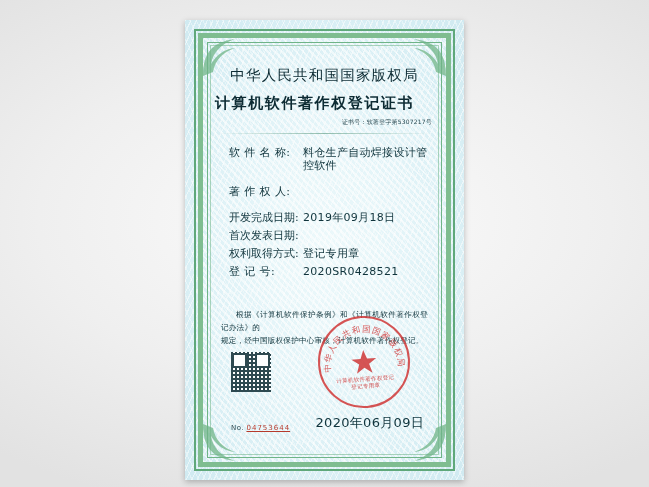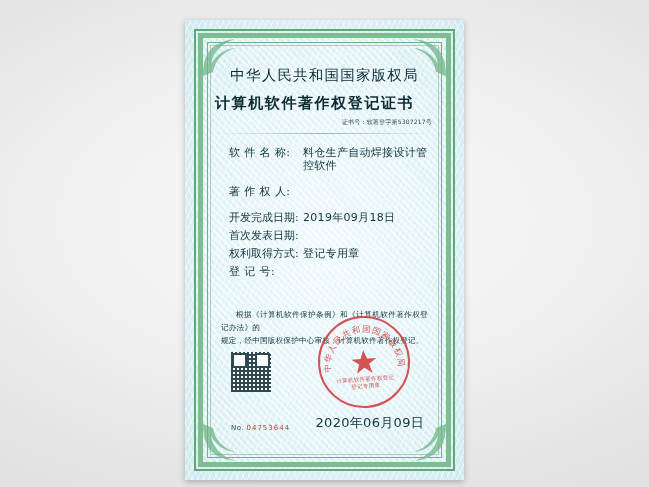--- a/index.html
+++ b/index.html
@@ -236,20 +236,21 @@
     position: absolute;
     left: 16px;
     bottom: 18px;
     font-size: 7px;
     color: #2b4a52;
     letter-spacing: 0.4px;
   }
   .footer-no .num {
     color: #b63a2c;
     letter-spacing: 1px;
+    text-decoration: underline;
   }
   .footer-date {
     position: absolute;
     right: 10px;
     bottom: 18px;
     font-size: 13px;
     color: #10343c;
     letter-spacing: 0.3px;
   }
 </style>
@@ -316,20 +317,21 @@
         </div>
 
         <div class="field">
           <div class="f-label wide">权利取得方式:</div>
           <div class="f-value">登记专用章</div>
         </div>
 
 
         <div class="field">
           <div class="f-label">登 记 号:</div>
+          <div class="f-value">2020SR0428521</div>
         </div>
 
       </div>
 
       <div class="statement">
         <span class="indent">根据《计算机软件保护条例》和《计算机软件著作权登记办法》的</span>
         <span>规定，经中国版权保护中心审核，计算机软件著作权登记。</span>
       </div>
 
       <div class="qr"></div>

